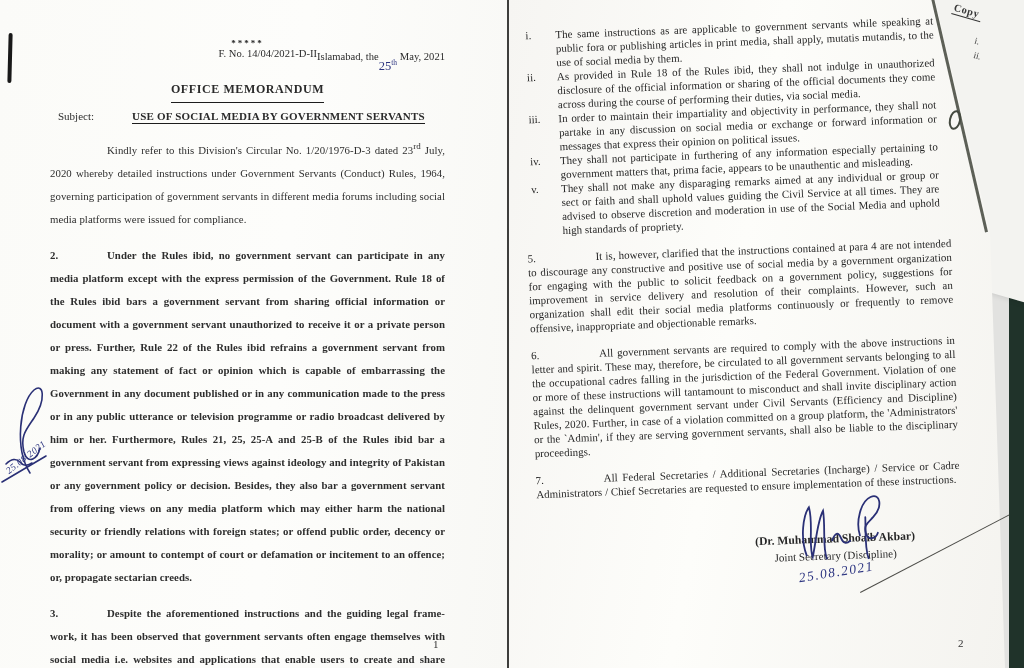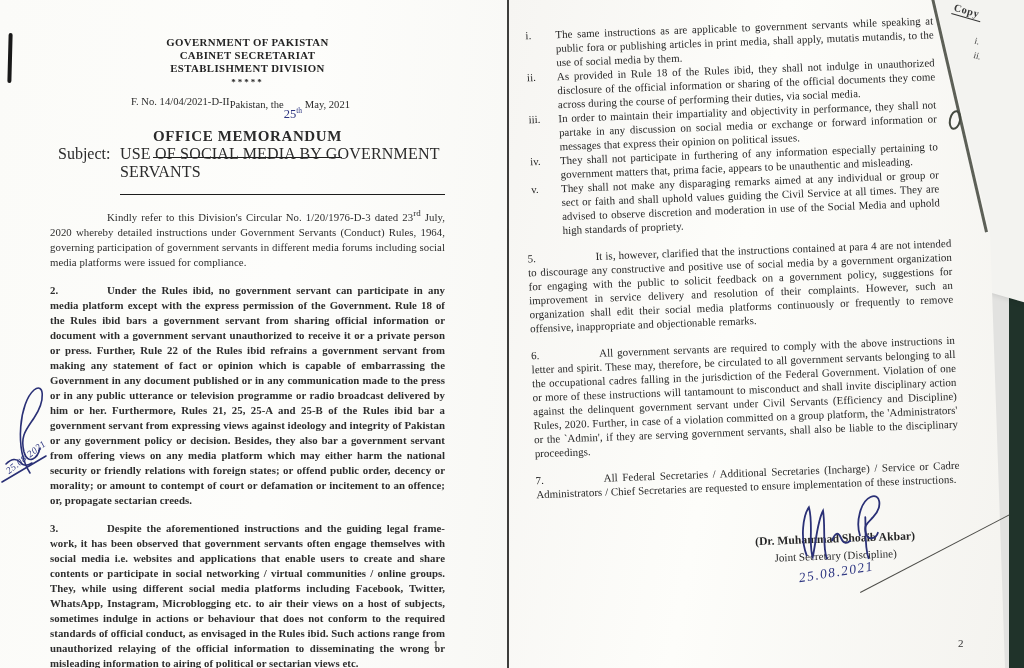--- a/index.html
+++ b/index.html
@@ -16,30 +16,30 @@
   .page1{
     left:0;top:0;width:509px;height:668px;
     background:linear-gradient(95deg,#fbfbf8 0%,#fdfdfb 55%,#f8f8f5 100%);
     border-right:2px solid #3e3e3c;
     box-sizing:border-box;
     z-index:5;
   }
   .p1-inner{padding:36px 62px 0 50px;position:relative;}
   .letterhead{text-align:center;font-weight:bold;font-size:10.8px;line-height:13px;letter-spacing:.4px;color:#242424;}
   .stars{text-align:center;font-size:9px;font-weight:bold;letter-spacing:2px;margin-top:2px;color:#242424;}
-  .refrow{display:flex;justify-content:center;margin-top:9px;font-size:10.6px;margin-left:-14px;}
+  .refrow{display:flex;justify-content:flex-end;font-size:10.6px;margin-left:-14px;}
   .ink{color:#2c3480;}
   .hand-day{font-size:12.5px;position:relative;top:10px;}
   .hand-day sup{font-size:7.5px;}
   .om-title{text-align:center;margin-top:15px;}
-  .om-title span{font-weight:bold;font-size:15px;letter-spacing:.6px;border-bottom:1.5px solid #1d1d1d;padding-bottom:13px;}
-  .subjrow{display:flex;font-size:16px;margin-left:8px;}
+  .om-title span{font-weight:bold;font-size:12px;letter-spacing:.6px;border-bottom:1.5px solid #1d1d1d;padding-bottom:6px;}
+  .subjrow{display:flex;margin-top:13px;font-size:11px;margin-left:8px;gap:12px;}
   .subjrow .lbl{width:62px;flex:0 0 62px;}
-  .subjrow .subj{font-weight:normal;border-bottom:1.2px solid #1d1d1d;padding-bottom:13px;letter-spacing:.2px;}
-  .body1{font-size:10.8px;line-height:15px;letter-spacing:.05px;color:#2e2e2e;}
+  .subjrow .subj{font-weight:bold;border-bottom:1.2px solid #1d1d1d;padding-bottom:1px;letter-spacing:.2px;}
+  .body1{font-size:10.8px;line-height:23px;letter-spacing:.05px;color:#2e2e2e;}
   .para1{margin-top:11px;text-indent:57px;}
   .numbered{margin-top:13px;font-weight:bold;}
   .numbered .num{display:inline-block;width:57px;}
   .pagenum{font-size:11px;color:#333;}
   .penmark{left:8px;top:33px;width:3.5px;height:50px;background:#191919;border-radius:2px;transform:rotate(1.5deg);}
   .margin-sig{left:0px;top:378px;z-index:6;}
   .margin-date{left:4px;top:468px;transform:rotate(-38deg);transform-origin:0 0;font-size:9.5px;font-style:italic;letter-spacing:.5px;z-index:6;}
   
   .greenstrip{left:1009px;top:222px;width:15px;height:446px;background:#20332a;z-index:1;}
   .copysheet{
@@ -150,31 +150,26 @@
   <svg class="abs margin-sig" width="52" height="120" viewBox="0 0 52 120">
     <g fill="none" stroke="#2a3076" stroke-width="1.6" stroke-linecap="round">
       <path d="M30,95 C14,70 20,24 34,12 C44,4 46,22 34,40 C26,52 20,58 24,74 C28,88 38,80 40,70"></path>
       <path d="M6,86 q8,-8 14,-2 q5,6 12,1"></path>
       <path d="M2,104 L46,78"></path>
     </g>
   </svg>
   <div class="abs margin-date ink">25.08.2021</div>
 
   <div class="p1-inner">
-    <div class="letterhead">
-      <div>GOVERNMENT OF PAKISTAN</div>
-      <div>CABINET SECRETARIAT</div>
-      <div>ESTABLISHMENT DIVISION</div>
-    </div>
     <div class="stars">*****</div>
 
     <div class="refrow">
       <span>F. No. 14/04/2021-D-II</span>
       <span>
-        <span>Pakistan, the</span><span class="ink hand-day"><span>25</span><sup>th</sup></span>
+        <span>Islamabad, the</span><span class="ink hand-day"><span>25</span><sup>th</sup></span>
         <span>May, 2021</span>
       </span>
     </div>
 
     <div class="om-title">
       <span>OFFICE MEMORANDUM</span>
     </div>
 
     <div class="subjrow">
       <span class="lbl">Subject:</span>

